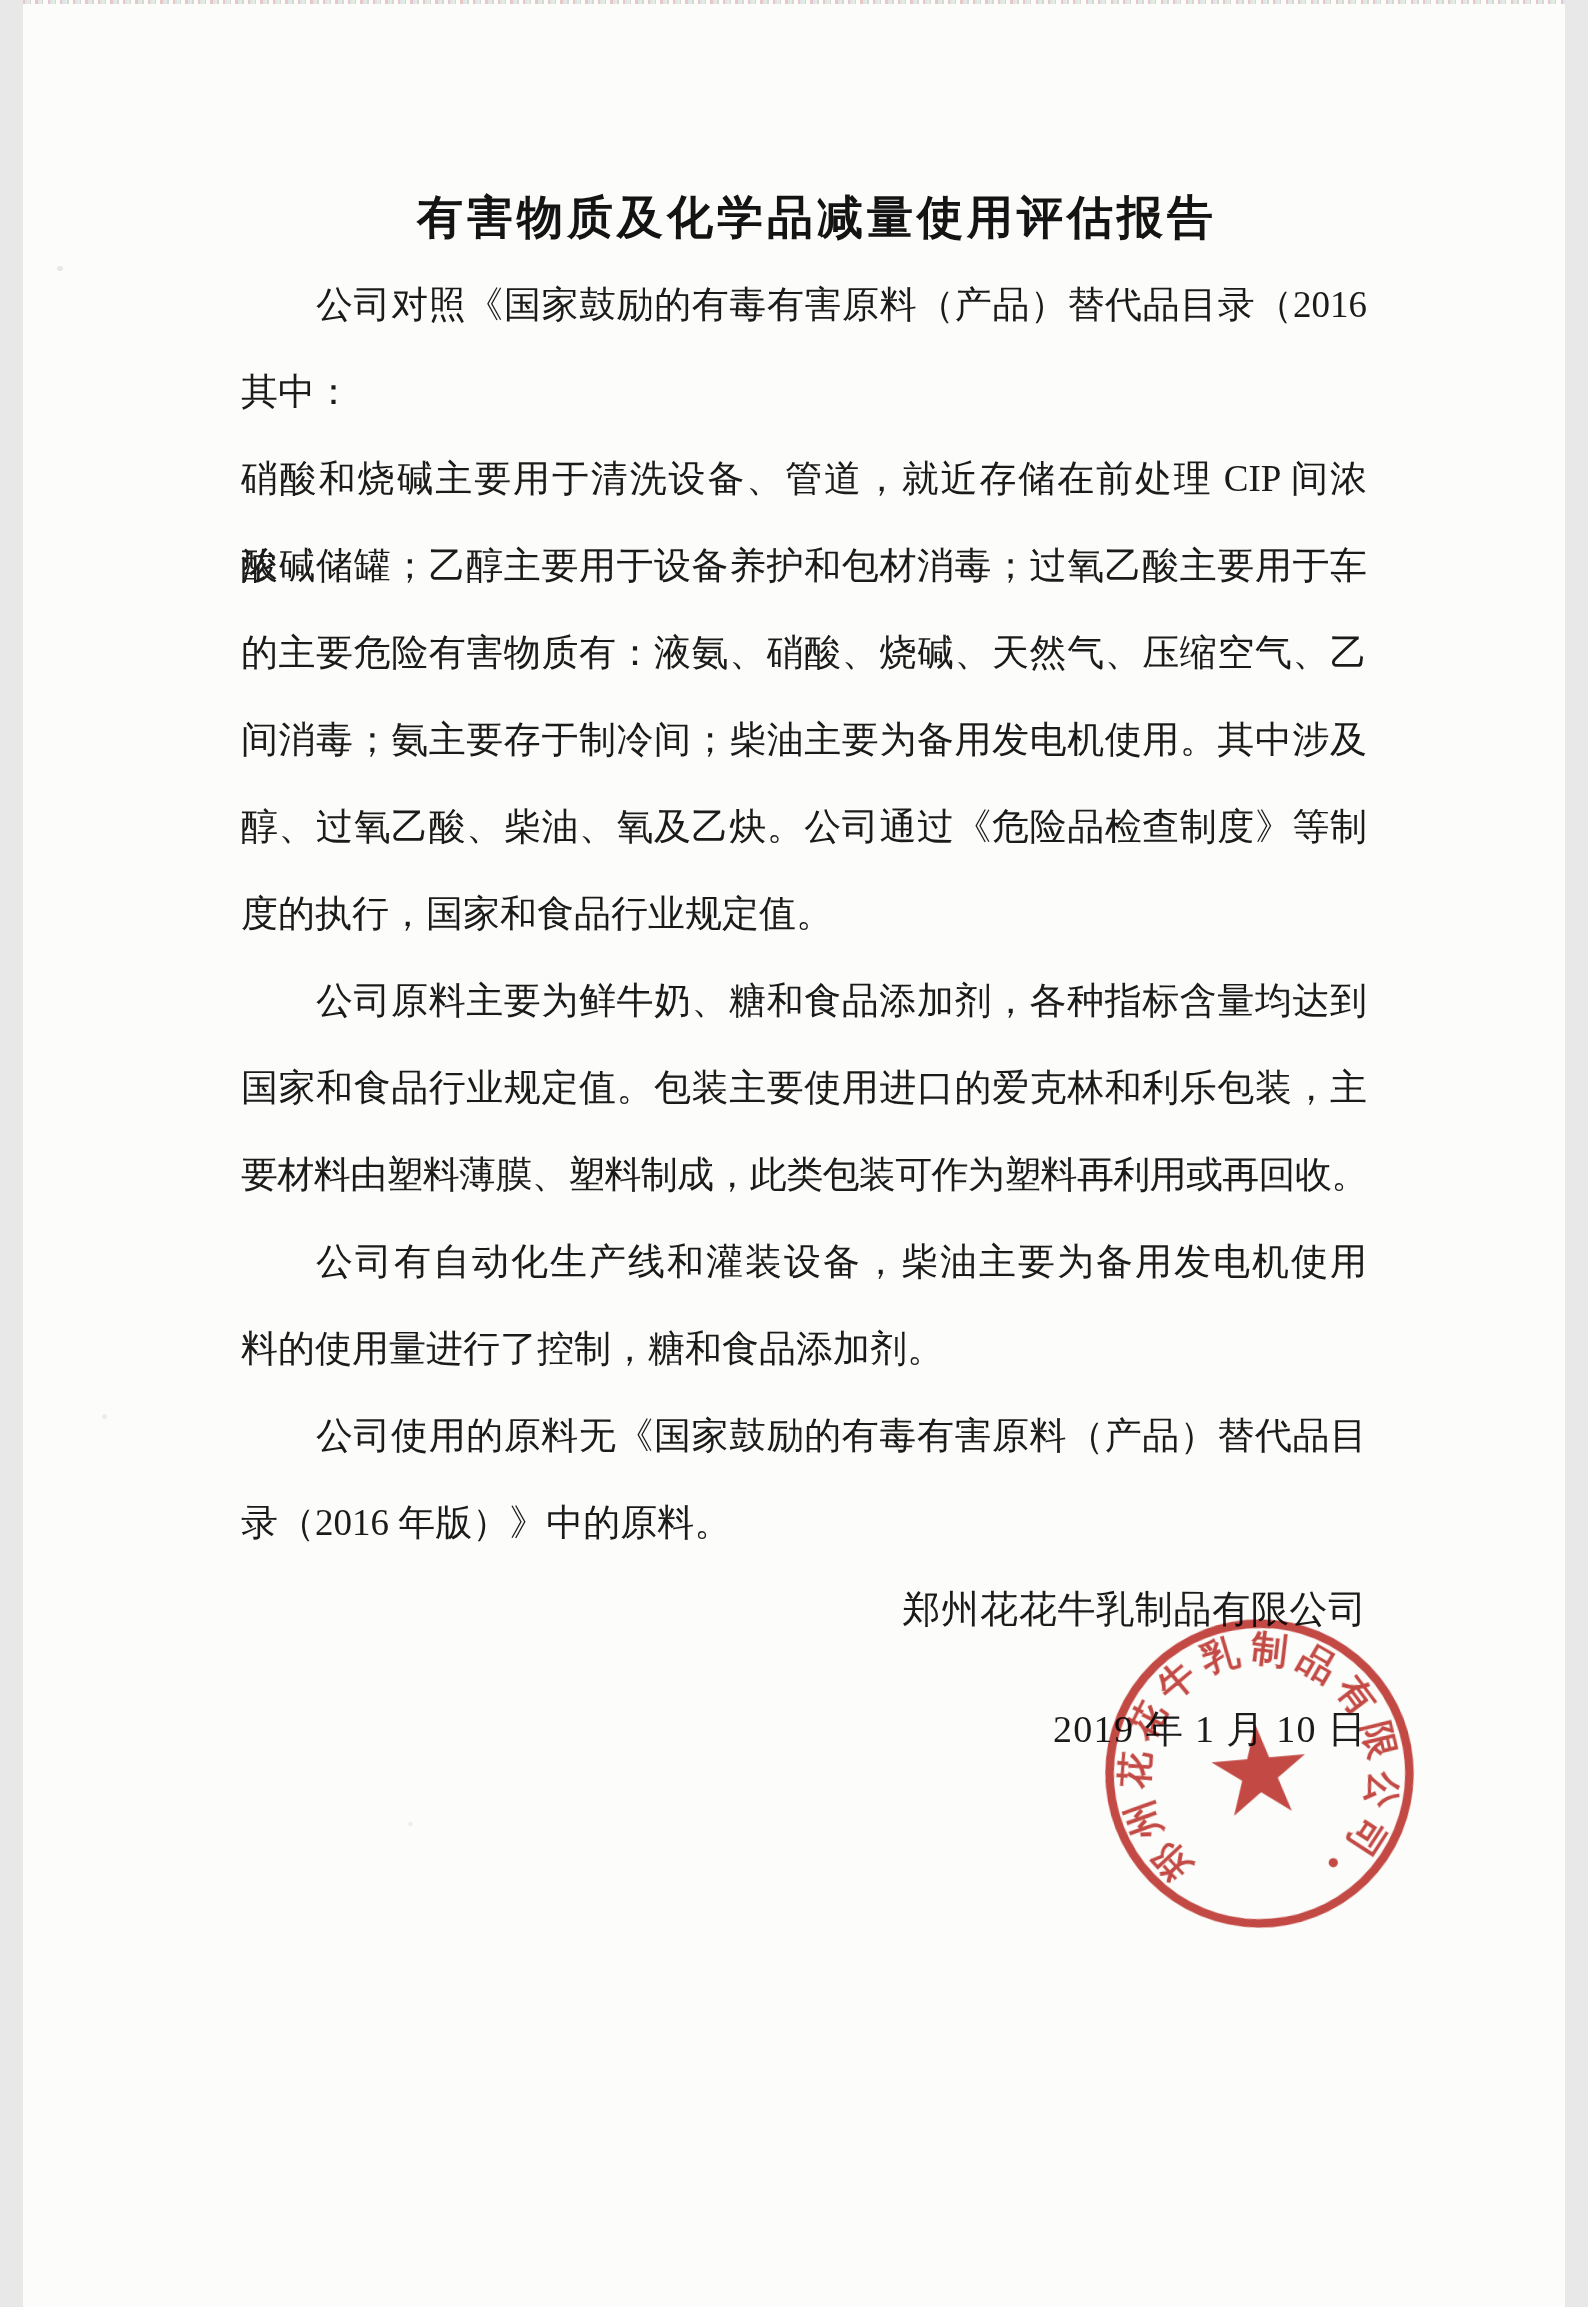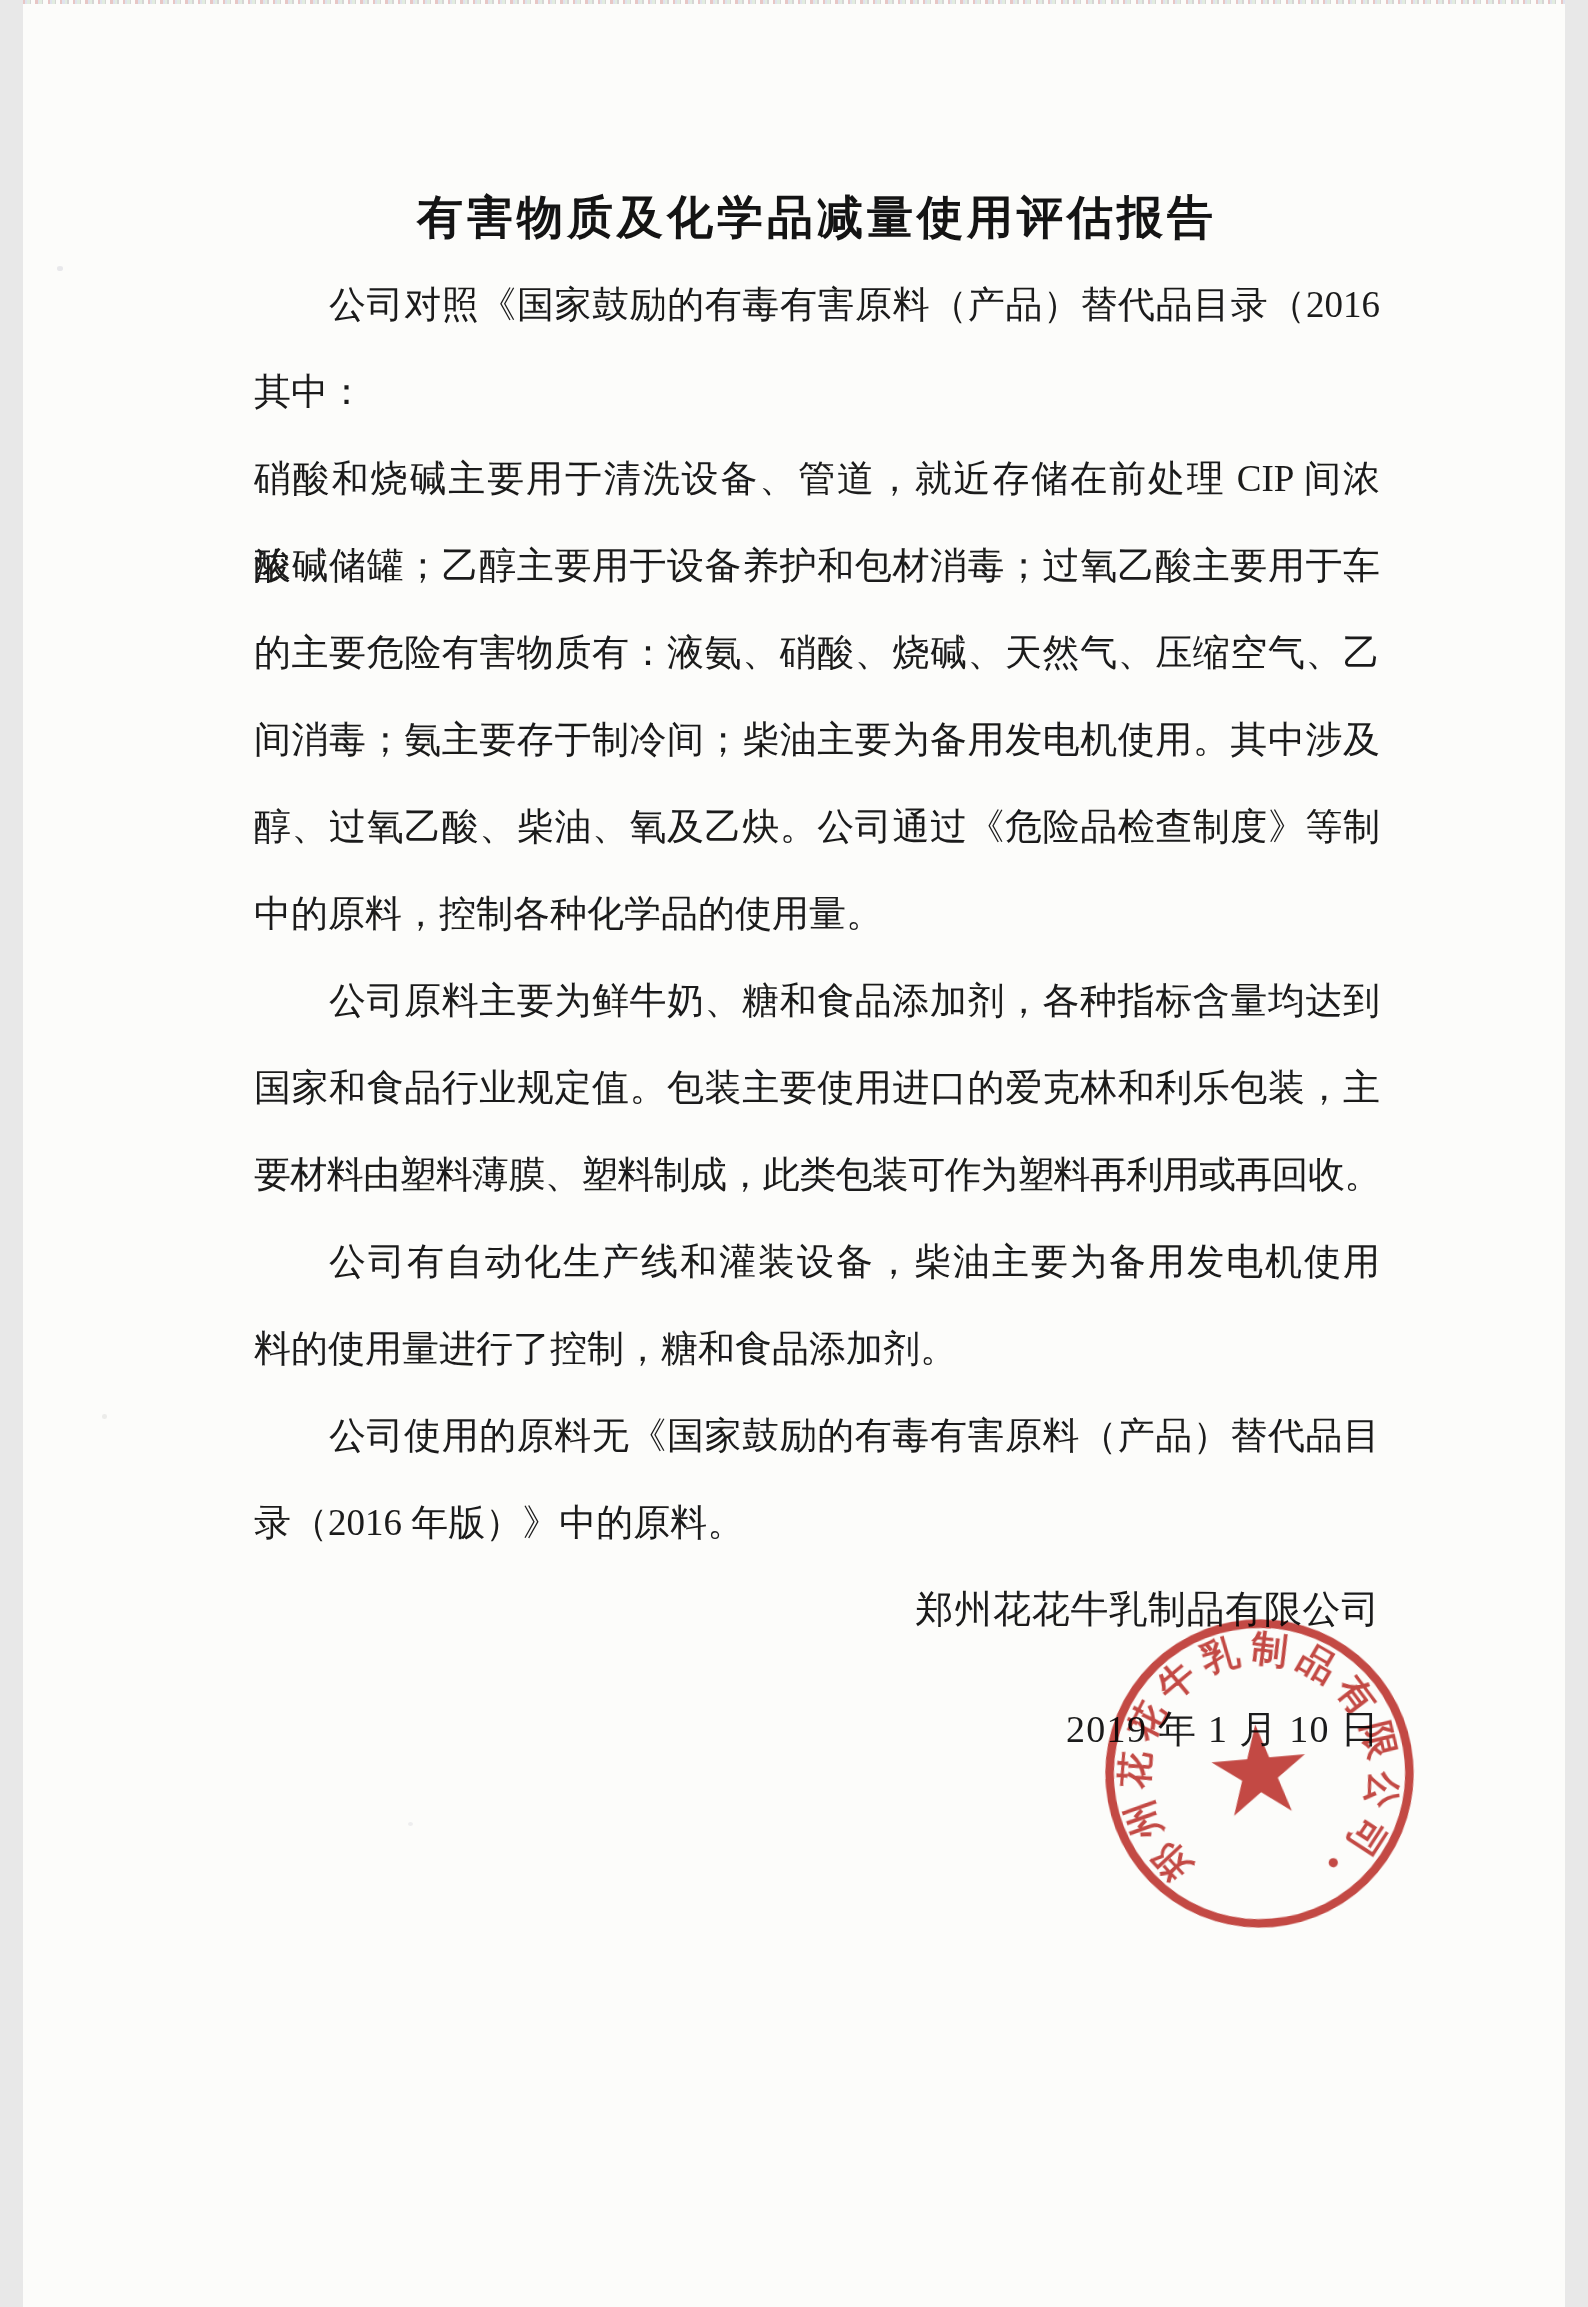--- a/index.html
+++ b/index.html
@@ -32,21 +32,21 @@
     position: absolute;
     left: 231px; top: 187px; width: 1126px; height: 61px;
     text-align: center;
     font-size: 46px; font-weight: 700;
     letter-spacing: 4px;
     color: #141414;
     white-space: nowrap;
   }
   .body-text {
     position: absolute;
-    left: 231px; top: 261px; width: 1126px;
+    left: 218px; top: 261px; width: 1126px;
     font-size: 37px; line-height: 87px;
     color: #1b1b1b;
   }
   .ln { height: 87px; overflow: visible; white-space: nowrap; }
   .ln.j { text-align: justify; text-align-last: justify; white-space: normal; }
   .ln.ind { text-indent: 75px; }
   .ln.tight { letter-spacing: -1.3px; }
   .ln.sig { text-align: right; font-size: 38px; letter-spacing: 0.7px; }
   .ln.date { text-align: right; font-size: 38px; margin-top: 33px; letter-spacing: 1.3px; }
 
@@ -76,21 +76,21 @@
   <div class="doc-title">有害物质及化学品减量使用评估报告</div>
 
   <div class="body-text">
     <div class="ln j ind">公司对照《国家鼓励的有毒有害原料（产品）替代品目录（2016</div>
     <div class="ln">其中：</div>
     <div class="ln j">硝酸和烧碱主要用于清洗设备、管道，就近存储在前处理 CIP 间浓酸、</div>
     <div class="ln j">浓碱储罐；乙醇主要用于设备养护和包材消毒；过氧乙酸主要用于车</div>
     <div class="ln j">的主要危险有害物质有：液氨、硝酸、烧碱、天然气、压缩空气、乙</div>
     <div class="ln j">间消毒；氨主要存于制冷间；柴油主要为备用发电机使用。其中涉及</div>
     <div class="ln j">醇、过氧乙酸、柴油、氧及乙炔。公司通过《危险品检查制度》等制</div>
-    <div class="ln">中的原料，控制各种化学品的使用量。</div>
+    <div class="ln">度的执行，国家和食品行业规定值。</div>
     <div class="ln j ind">公司原料主要为鲜牛奶、糖和食品添加剂，各种指标含量均达到</div>
     <div class="ln j">国家和食品行业规定值。包装主要使用进口的爱克林和利乐包装，主</div>
     <div class="ln j tight">要材料由塑料薄膜、塑料制成，此类包装可作为塑料再利用或再回收。</div>
     <div class="ln j ind">公司有自动化生产线和灌装设备，柴油主要为备用发电机使用</div>
     <div class="ln">料的使用量进行了控制，糖和食品添加剂。</div>
     <div class="ln j ind">公司使用的原料无《国家鼓励的有毒有害原料（产品）替代品目</div>
     <div class="ln">录（2016 年版）》中的原料。</div>
     <div class="ln sig">郑州花花牛乳制品有限公司</div>
     <div class="ln date">2019 年 1 月 10 日</div>
   </div>

